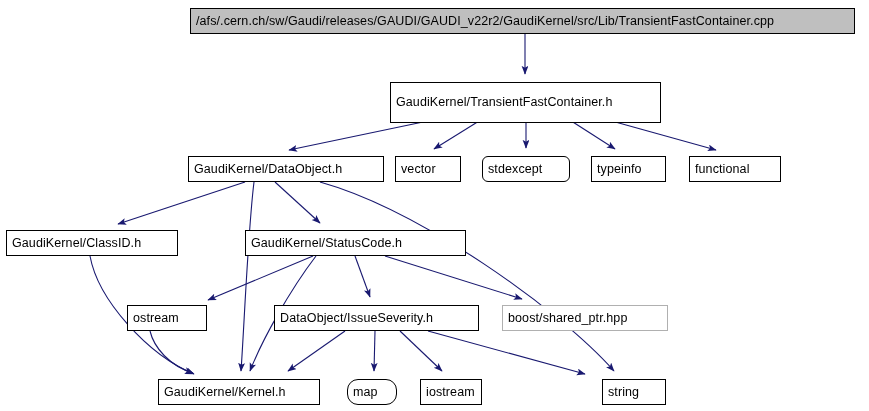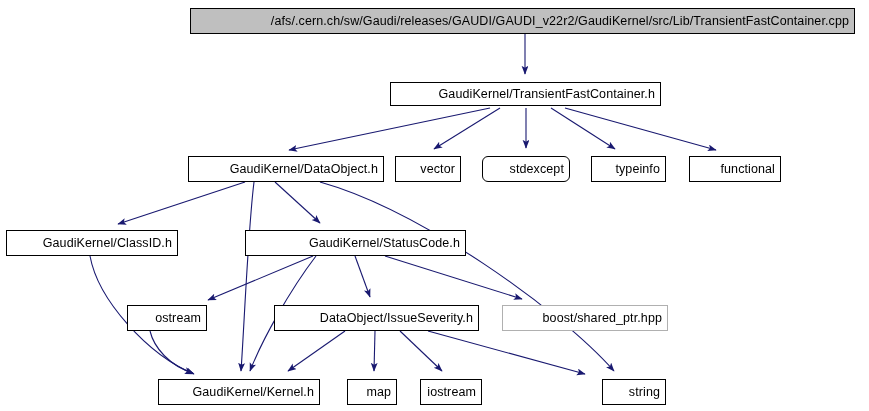--- a/index.html
+++ b/index.html
@@ -22,30 +22,29 @@
     top: 0;
     width: 869px;
     height: 411px;
     pointer-events: none;
   }
   .graph-node {
     position: absolute;
     box-sizing: border-box;
     display: flex;
     align-items: center;
-    justify-content: flex-end;
+    justify-content: flex-start;
     white-space: nowrap;
     background: #ffffff;
     border: 1px solid #000000;
     color: #000000;
     font-size: 12.5px;
     line-height: 1;
     letter-spacing: 0.1px;
     z-index: 3;
-    padding-left: 33px;
   }
   .graph-node.root-node {
     background: #bfbfbf;
     border: 1px solid #000000;
   }
   .graph-node.external-node {
     border: 1px solid #b0b0b0;
     color: #000000;
   }
   .node-label {
@@ -85,21 +84,21 @@
         <path d="M 375,331 L 374,371" fill="none" stroke="#191970" stroke-width="1.1" marker-end="url(#arrowhead)"></path>
         <path d="M 400,331 L 442,371" fill="none" stroke="#191970" stroke-width="1.1" marker-end="url(#arrowhead)"></path>
         <path d="M 428,331 L 585,374" fill="none" stroke="#191970" stroke-width="1.1" marker-end="url(#arrowhead)"></path>
       </g>
   </svg>
 
   <div id="node-group">
       <div class="graph-node root-node" style="left: 190px; top: 8px; width: 665px; height: 26px;">
         <span class="node-label">/afs/.cern.ch/sw/Gaudi/releases/GAUDI/GAUDI_v22r2/GaudiKernel/src/Lib/TransientFastContainer.cpp</span>
       </div>
-      <div class="graph-node" style="left: 390px; top: 82px; width: 271px; height: 24px;">
+      <div class="graph-node" style="left: 390px; top: 82px; width: 271px; height: 41px;">
         <span class="node-label">GaudiKernel/TransientFastContainer.h</span>
       </div>
       <div class="graph-node" style="left: 178px; top: 156px; width: 196px; height: 26px; margin-left: 10px;">
         <span class="node-label">GaudiKernel/DataObject.h</span>
       </div>
       <div class="graph-node" style="left: 395px; top: 156px; width: 66px; height: 26px;">
         <span class="node-label">vector</span>
       </div>
       <div class="graph-node" style="left: 482px; top: 156px; width: 88px; height: 26px; border-radius: 6px;">
         <span class="node-label">stdexcept</span>
@@ -121,21 +120,21 @@
       </div>
       <div class="graph-node" style="left: 274px; top: 305px; width: 205px; height: 26px;">
         <span class="node-label">DataObject/IssueSeverity.h</span>
       </div>
       <div class="graph-node external-node" style="left: 502px; top: 305px; width: 166px; height: 26px;">
         <span class="node-label">boost/shared_ptr.hpp</span>
       </div>
       <div class="graph-node" style="left: 158px; top: 379px; width: 162px; height: 26px;">
         <span class="node-label">GaudiKernel/Kernel.h</span>
       </div>
-      <div class="graph-node" style="left: 347px; top: 379px; width: 50px; height: 26px;">
+      <div class="graph-node" style="left: 347px; top: 379px; width: 50px; height: 26px; border-radius: 11px;">
         <span class="node-label">map</span>
       </div>
       <div class="graph-node" style="left: 420px; top: 379px; width: 62px; height: 26px;">
         <span class="node-label">iostream</span>
       </div>
       <div class="graph-node" style="left: 594px; top: 379px; width: 64px; height: 26px; margin-left: 8px;">
         <span class="node-label">string</span>
       </div>
     </div>
 

